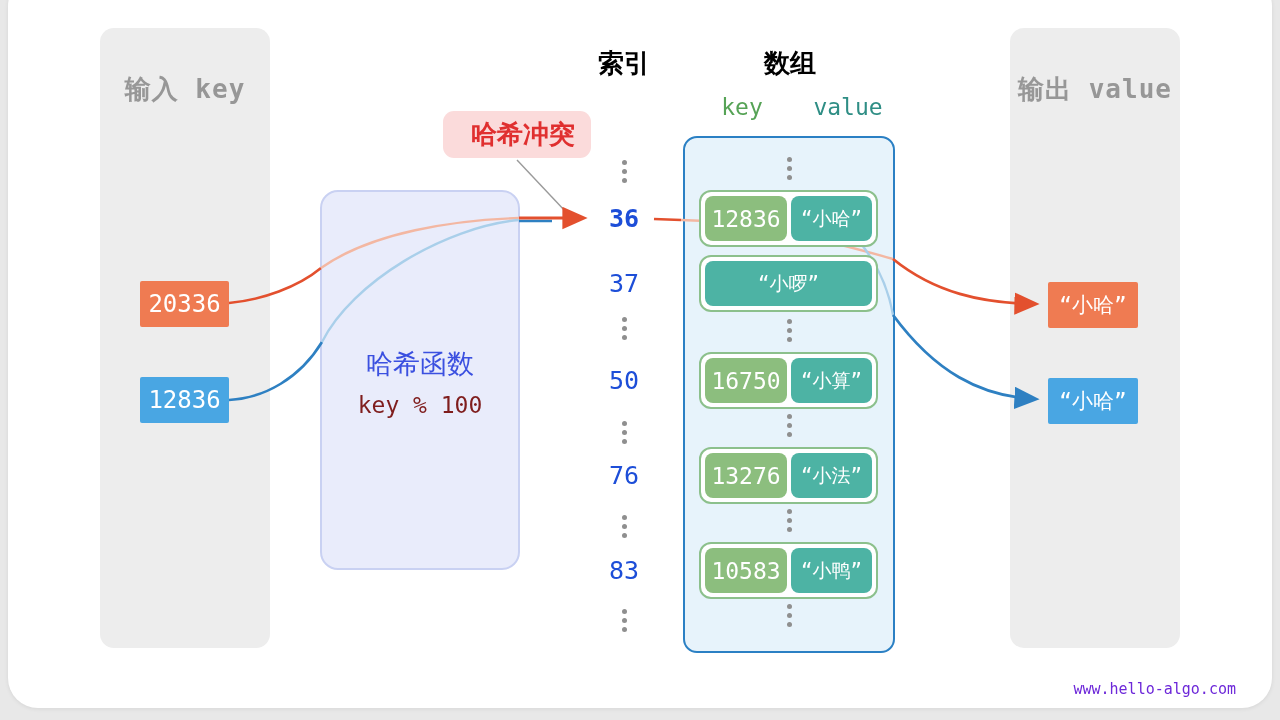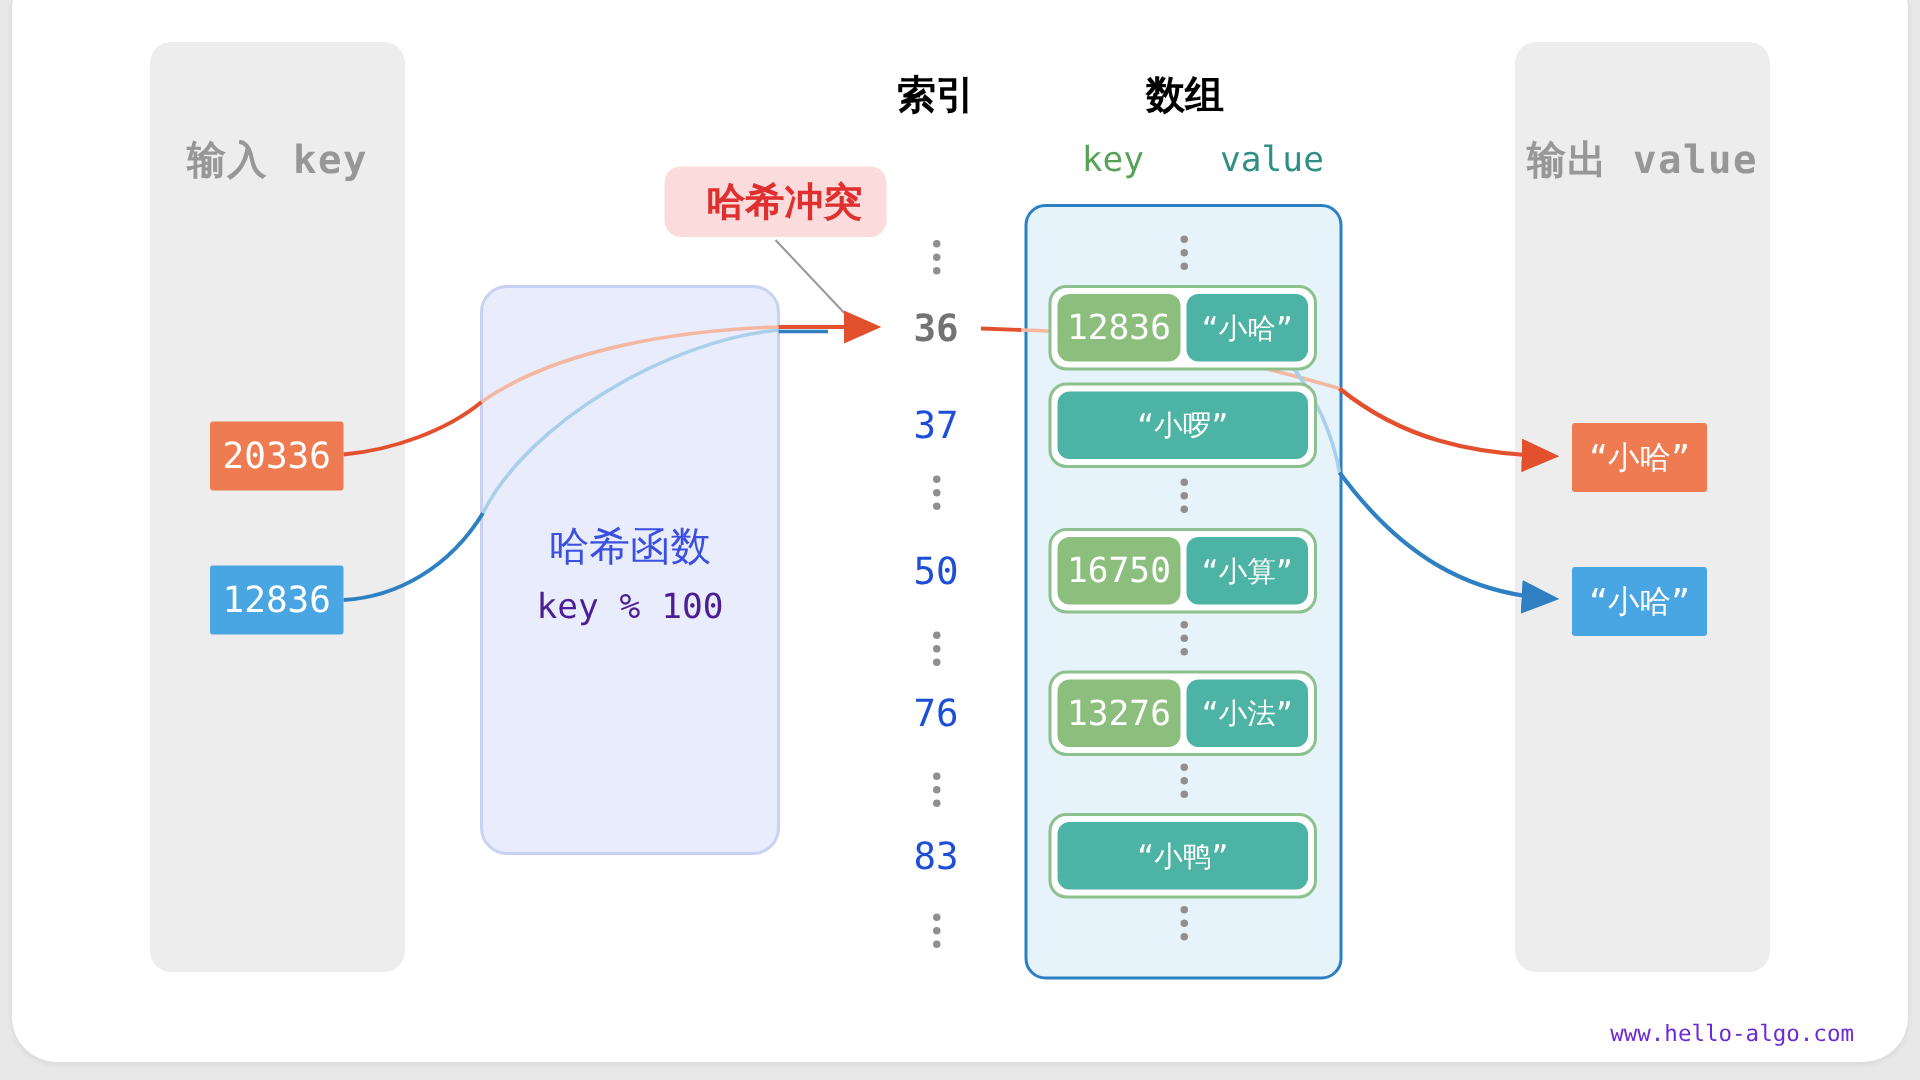--- a/index.html
+++ b/index.html
@@ -4,57 +4,57 @@
 <style>
   * { margin:0; padding:0; box-sizing:border-box; }
   html,body { width:1280px; height:720px; overflow:hidden; background:#e8e8e8;
               font-family:"Liberation Sans", sans-serif; }
   .card { position:absolute; left:8px; top:-24px; width:1264px; height:732px;
           background:#ffffff; border-radius:30px; box-shadow:0 1px 4px rgba(0,0,0,.08); }
 
   
   .panel { position:absolute; top:28px; width:170px; height:620px;
            background:#ededed; border-radius:14px; }
-  .panel-title { position:absolute; top:61px; left:0; width:100%; text-align:center;
+  .panel-title { position:absolute; top:44px; left:0; width:100%; text-align:center;
                  font-size:26px; font-weight:bold; color:#979797; letter-spacing:1px;
                  font-family:"DejaVu Sans Mono","Liberation Sans",sans-serif; }
 
   
   .chip { position:absolute; height:46px; border-radius:2px; color:#ffffff;
           display:flex; align-items:center; justify-content:center;
           font-family:"DejaVu Sans Mono",monospace; font-size:24px; }
   .chip.orange { background:#ef7b52; }
   .chip.blue   { background:#49a6e3; }
   .chip.cjk    { font-size:21px; font-family:"DejaVu Sans Mono","Liberation Sans",sans-serif; }
 
   
   .hashbox { position:absolute; left:320px; top:190px; width:200px; height:380px;
              background:#e9ecfb; border:2px solid #c9d1f2; border-radius:18px; }
   .hash-title { position:absolute; left:320px; top:346px; width:200px; text-align:center;
                 font-size:27px; color:#3b50e0; font-weight:500; }
   .hash-formula { position:absolute; left:320px; top:392px; width:200px; text-align:center;
-                  font-size:23px; color:#4c1d95; font-family:"DejaVu Sans Mono",monospace; }
+                  font-size:23px; color:#7f1d1d; font-family:"DejaVu Sans Mono",monospace; }
 
   
   .collision { position:absolute; left:443px; top:111px; width:148px; height:47px;
                background:#fbdbdb; border-radius:11px; display:flex; align-items:center;
                justify-content:center; font-size:26px; font-weight:bold; color:#e02f2f;padding-left:12px; }
 
   
   .col-header { position:absolute; top:46px; width:120px; text-align:center;
                 font-size:26px; font-weight:bold; color:#000000; }
   .kv-header { position:absolute; left:683px; top:94px; width:212px; display:flex;
                font-family:"DejaVu Sans Mono",monospace; font-size:23px; }
   .kv-header .k { width:118px; text-align:center; color:#56a356; }
   .kv-header .v { flex:1; text-align:center; color:#2f8e85; }
 
   
   .idx { position:absolute; left:594px; width:60px; text-align:center; font-size:25px;
          color:#1d4ed8; font-family:"DejaVu Sans Mono",monospace; }
-  .idx.hl { font-weight:bold; color:#737373; }
+  .idx.hl { font-weight:bold; color:#1d4ed8; }
 
   
   .array-box { position:absolute; left:683px; top:136px; width:212px; height:517px;
                background:#e7f3fb; border:2.5px solid #2b80c4; border-radius:14px; }
 
   
   .pair { position:absolute; left:699px; width:179px; height:57px; background:#ffffff;
           border:2px solid #8cc08c; border-radius:12px; padding:4px; display:flex; gap:4px; }
   .pair .pk { width:82px; border-radius:8px; background:#8cbe7e; color:#fff;
               display:flex; align-items:center; justify-content:center;
@@ -161,19 +161,20 @@
 </div>
 <div class="pair" style="top:352px;">
   <span class="pk">16750</span>
   <span class="pv">“小算”</span>
 </div>
 <div class="pair" style="top:447px;">
   <span class="pk">13276</span>
   <span class="pv">“小法”</span>
 </div>
 <div class="pair" style="top:542px;">
+  <span class="pk">10583</span>
   <span class="pv">“小鸭”</span>
 </div>
 
 <div class="chip orange cjk" style="left:1048px; top:282px; width:90px;">“小哈”</div>
 <div class="chip blue cjk" style="left:1048px; top:378px; width:90px;">“小哈”</div>
 
 <div class="watermark">www.hello-algo.com</div>
 
 </body></html>

